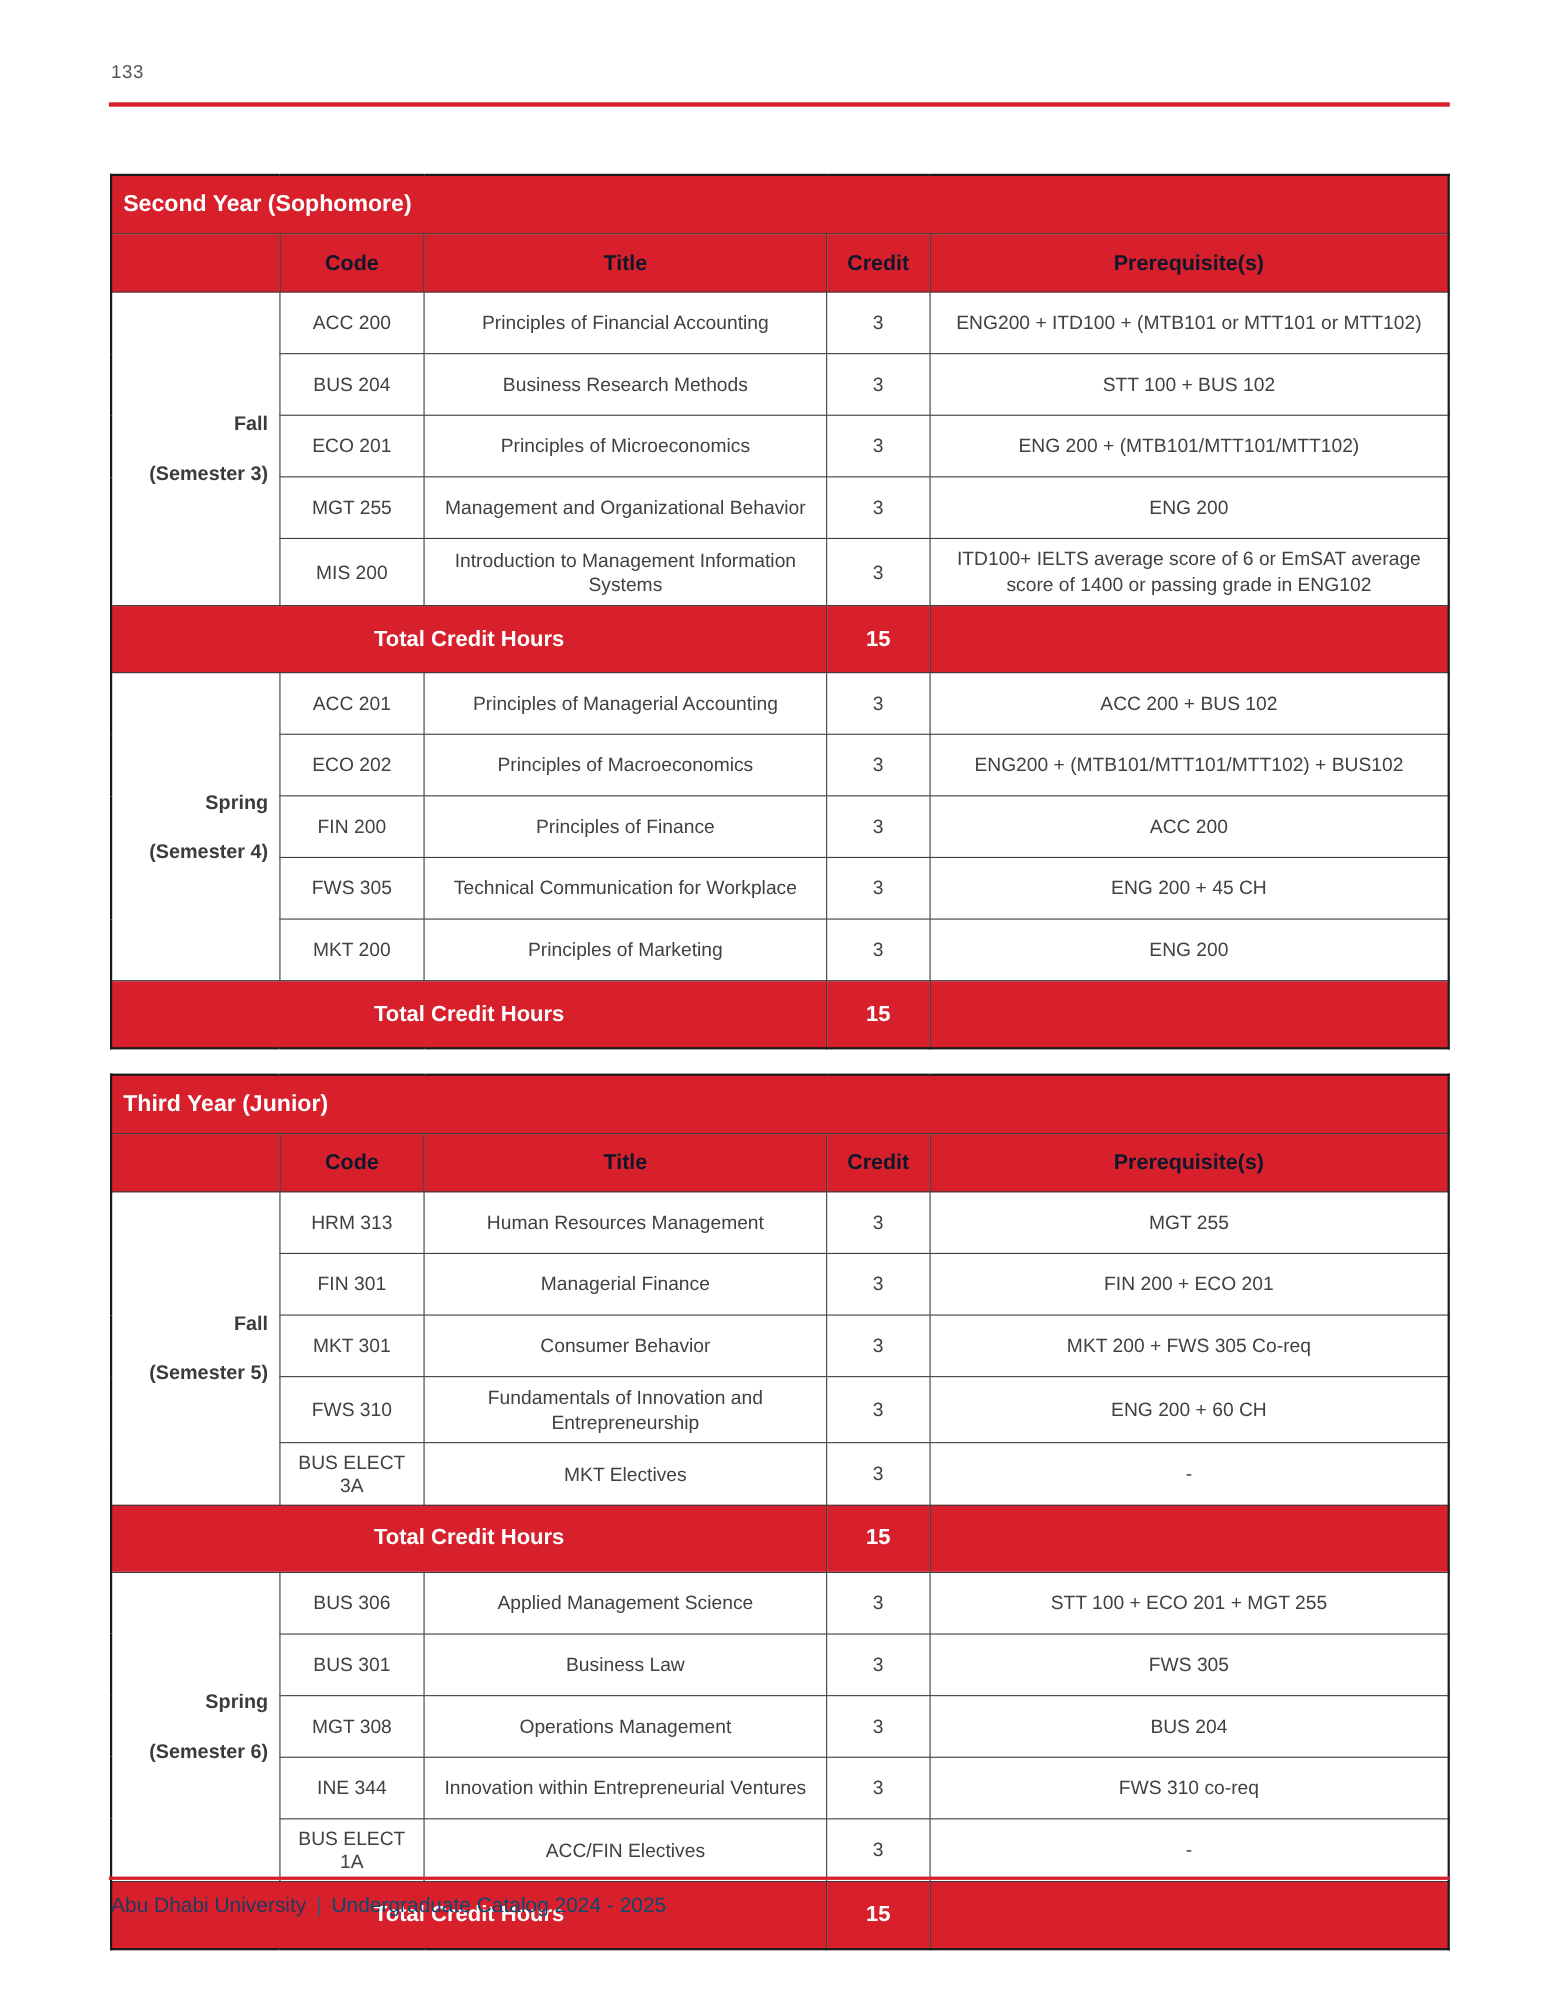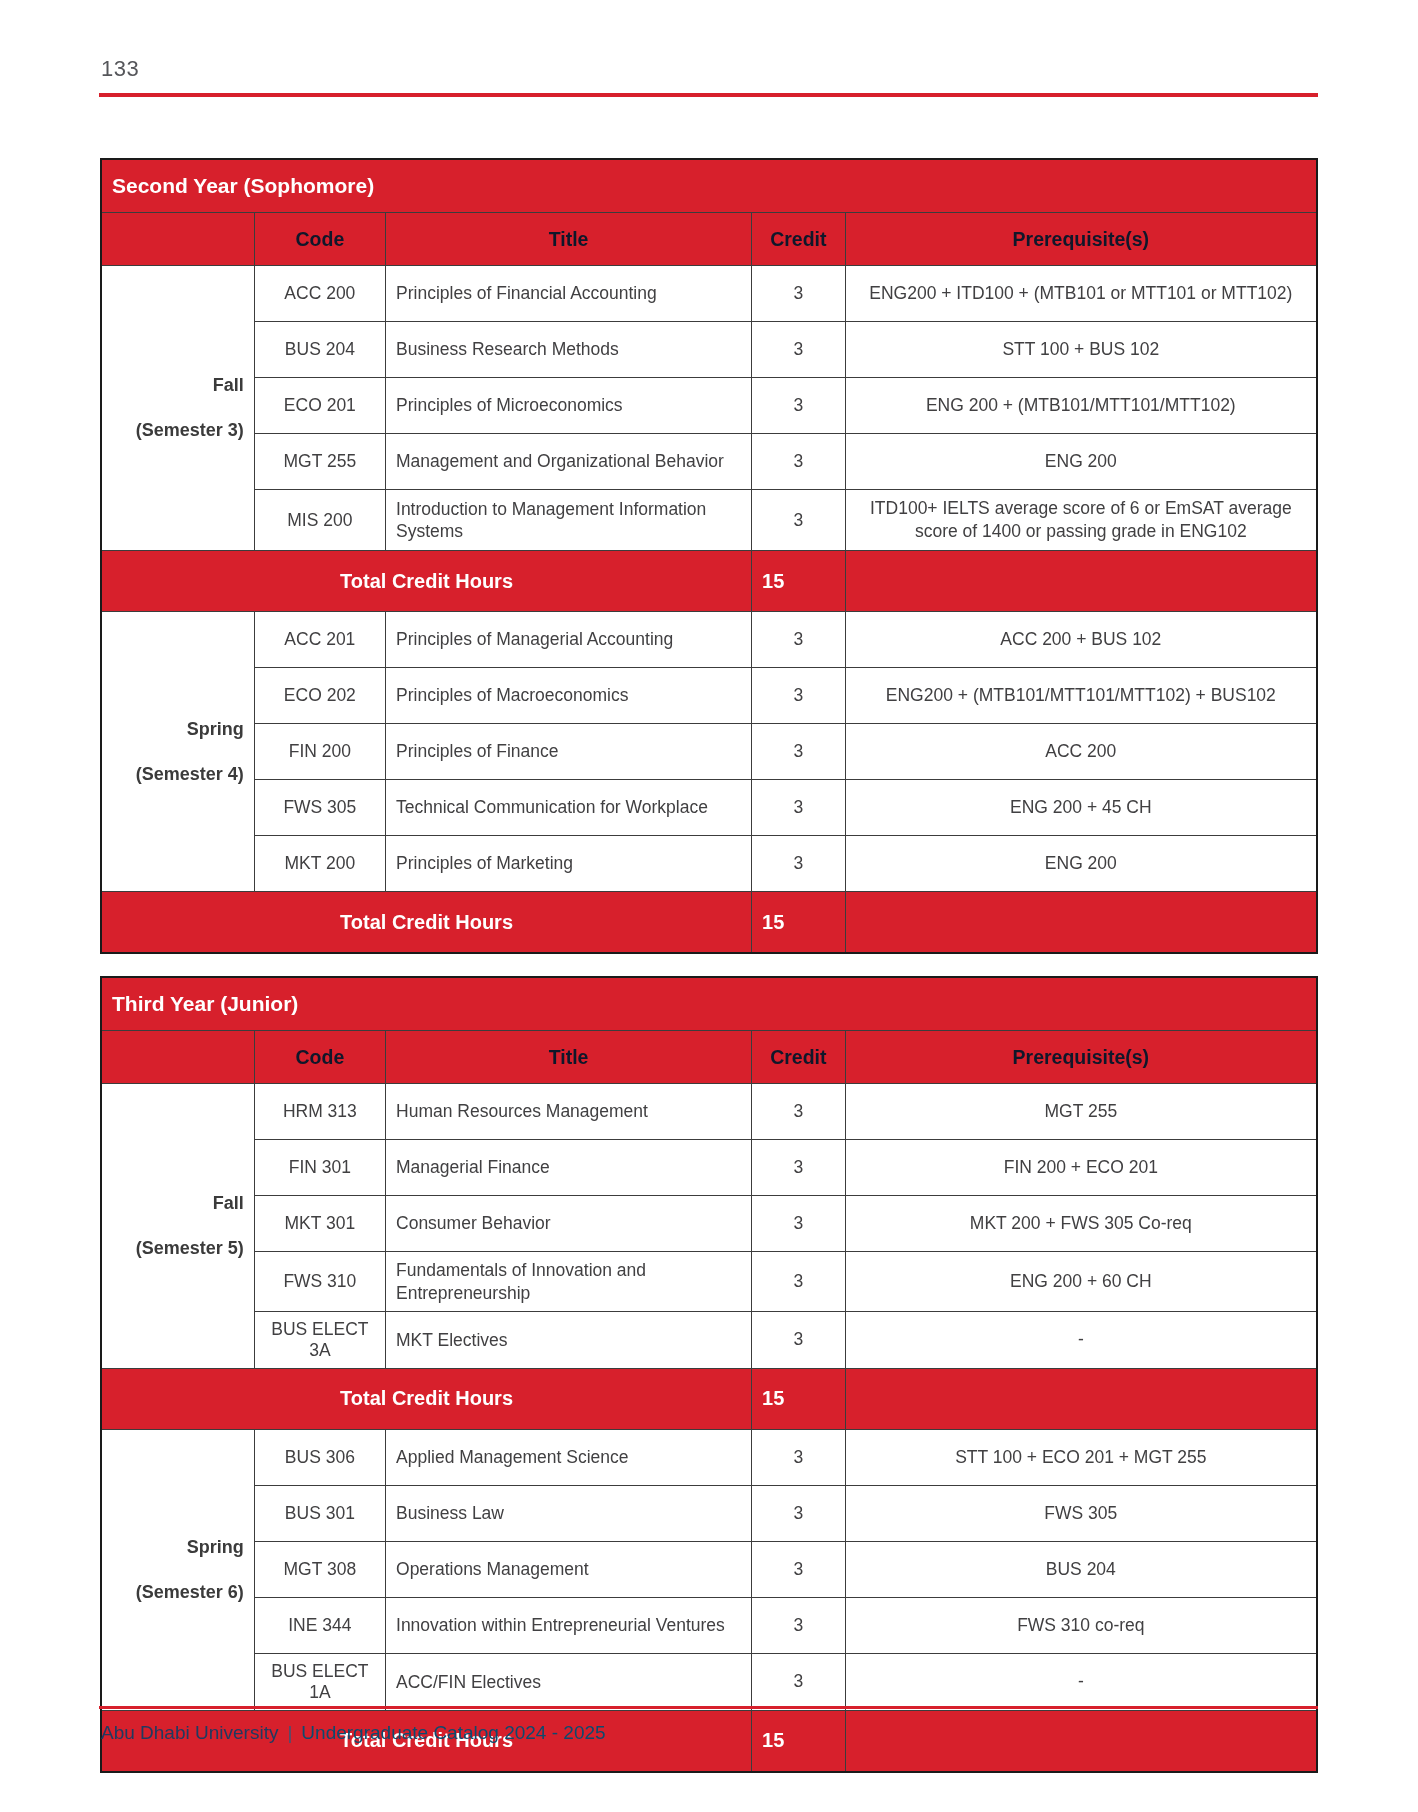--- a/index.html
+++ b/index.html
@@ -7,21 +7,21 @@
     position:relative;
     width:1418px;
     height:1812px;
     background:#ffffff;
     font-family:"Liberation Sans", sans-serif;
     overflow:hidden;
   }
   
   .page-number{
     position:absolute; left:101px; top:56px;
-    font-size:22px; color:#55565a; letter-spacing:.5px;
+    font-size:17px; color:#55565a; letter-spacing:.5px;
   }
   .top-rule{
     position:absolute; left:99px; top:93px;
     width:1219px; height:4px; background:#d7202c;
   }
   
   .tables-region{
     position:absolute; left:100px; top:158px; width:1218px;
   }
   table.course-table{
@@ -49,30 +49,30 @@
   .head-cell{
     background:#d7202c !important; color:#0f172a;
     font-weight:bold; font-size:19.5px; text-align:center;
     height:38px;
   }
   .sem-cell{
     text-align:right; font-weight:bold; color:#3b3b3b; font-size:18px;
   }
   .sem-main{margin-bottom:24px;}
   .code-cell{text-align:center;}
-  .title-cell{text-align:left; padding-left:13px; line-height:1.28;}
+  .title-cell{text-align:center; padding-left:13px; line-height:1.28;}
   .credit-cell{text-align:center;}
   .prereq-cell{text-align:center; line-height:1.32;}
   .body-row td{height:41px;}
   .total-row td{
     background:#d7202c !important; color:#ffffff;
     font-weight:bold; font-size:20px; height:46px;
   }
   .total-label-cell{text-align:center;margin-left:42px;}
-  .total-value-cell{}
+  .total-value-cell{text-align:center;}
   
   .footer-rule{
     position:absolute; left:99px; top:1706px;
     width:1219px; height:3px; background:#d7202c;
   }
   .footer-text{
     position:absolute; left:101px; top:1722px;
     font-size:19px; white-space:nowrap;
   }
   .footer-univ{color:#203a60;}

